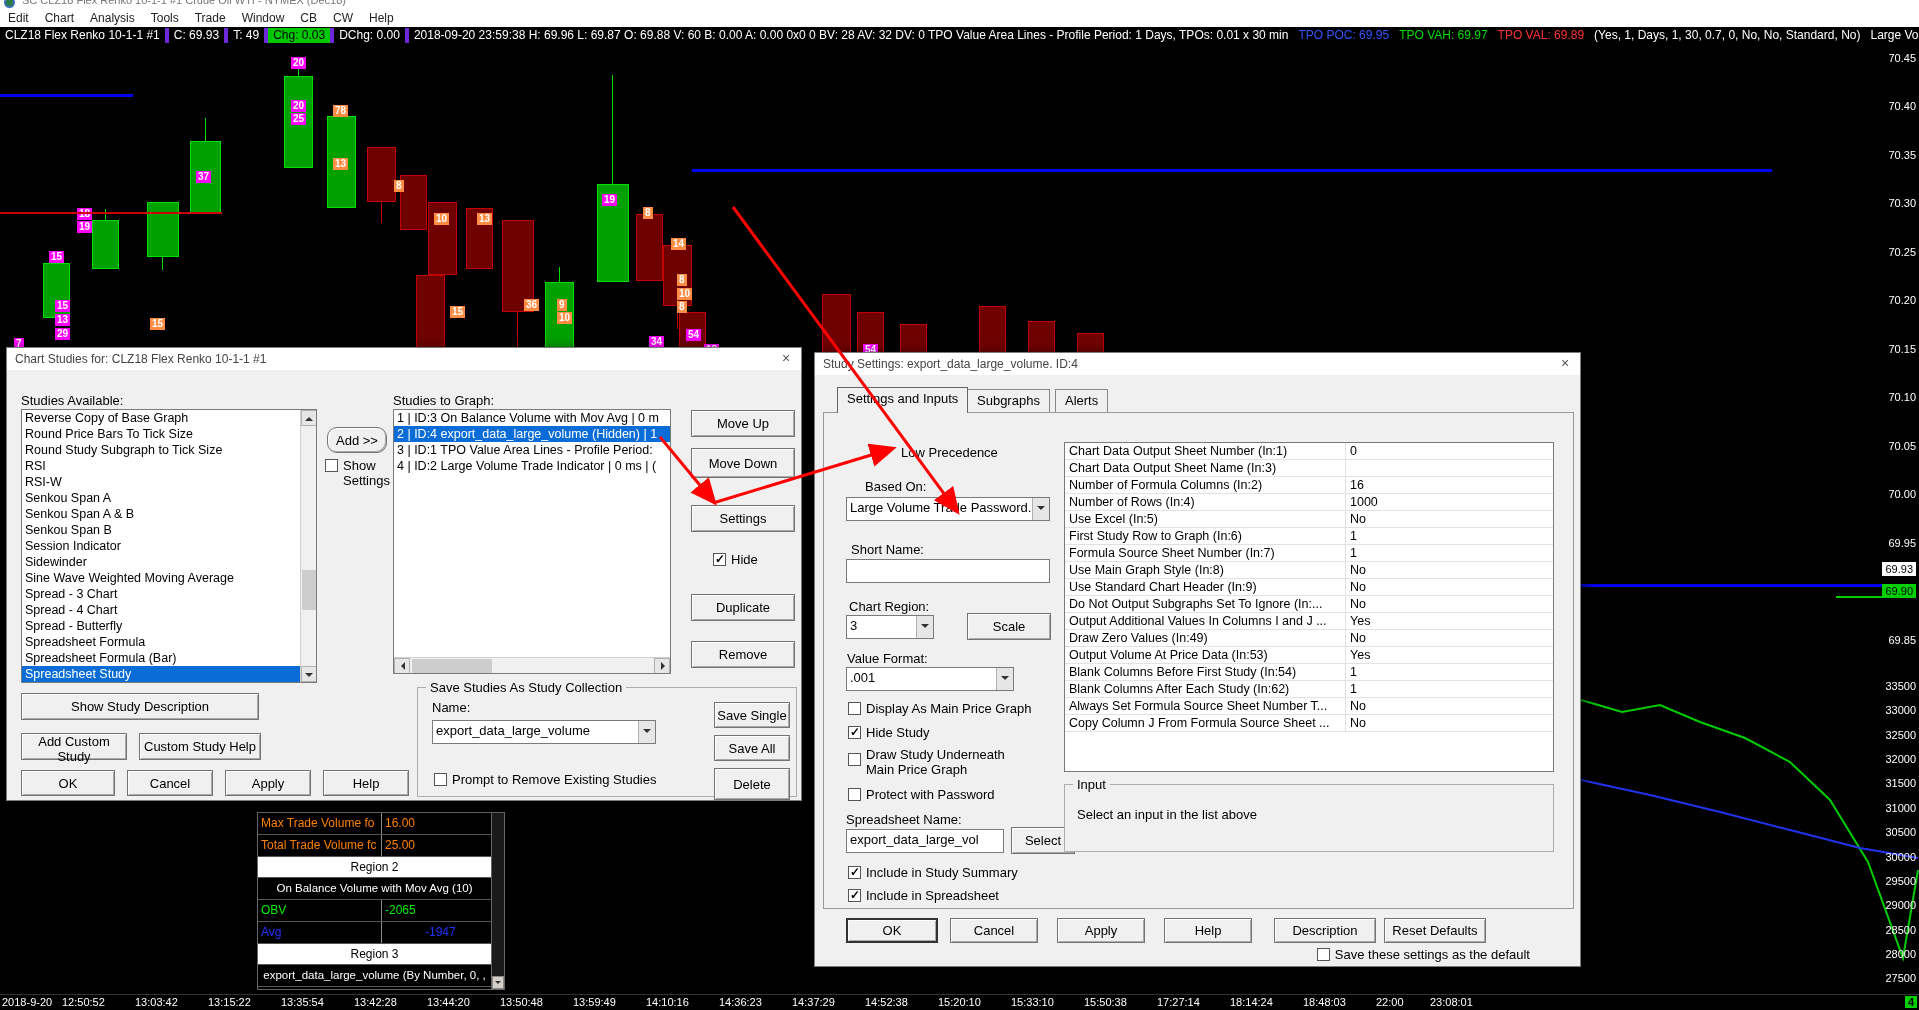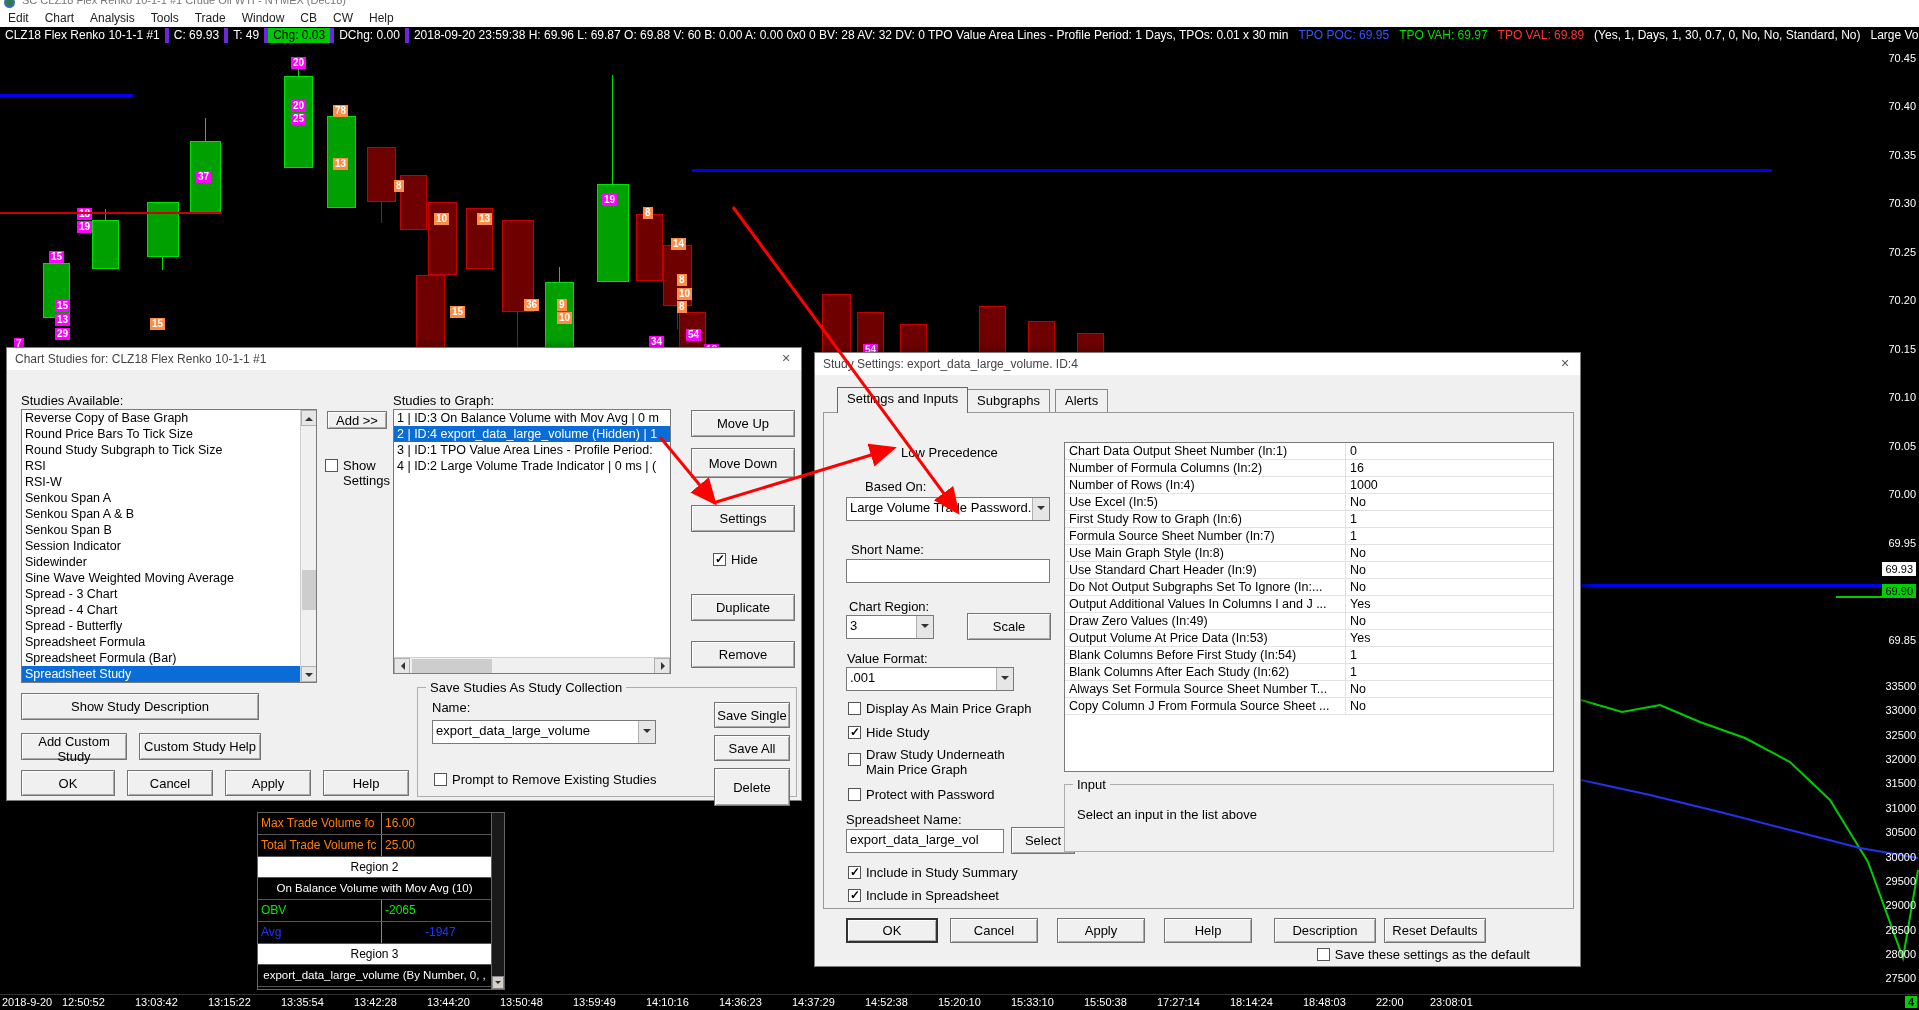--- a/index.html
+++ b/index.html
@@ -374,21 +374,21 @@
         <div class="sb-btn" style="top:0; left:0;">
           <span class="tri" style="left:3px; top:2px; border-bottom-color:#333;"></span>
           </div>
         <div class="sb-btn" style="bottom:0; left:0;">
           <span class="tri" style="left:3px; top:6px; border-top-color:#333;"></span>
           </div>
         <div class="sb-thumb" style="left:1px; top:160px; width:14px; height:40px;"></div>
       </div>
     </div>
 
-    <button class="btn" style="left:320px; top:63px; width:60px; height:18px;">Add &gt;&gt;</button>
+    <button class="btn" style="left:320px; top:79px; width:60px; height:26px;border-radius:10px;">Add &gt;&gt;</button>
     <div class="cb" style="left:318px; top:110px; width:76px;">
       <span class="cb-box"></span>
       <span class="cb-label">Show Settings</span>
     </div>
 
     <div class="lbl" style="left:386px; top:45px;">Studies to Graph:</div>
     <div class="listbox" id="graph-list-box" style="left:386px; top:61px; width:278px; height:265px;">
       <div id="graph-list" style="position:absolute; left:0; top:0; right:0; bottom:16px;">
           <div class="li">1 | ID:3  On Balance Volume with Mov Avg | 0 m</div>
           <div class="li selected">2 | ID:4  export_data_large_volume (Hidden) | 1</div>
@@ -422,21 +422,21 @@
       <div class="combo" style="left:14px; top:32px; width:224px; height:24px;">
         <span class="combo-text">export_data_large_volume</span>
         <span class="combo-btn"></span>
       </div>
       <div class="cb" style="left:16px; top:84px; width:260px;">
         <span class="cb-box"></span>
         <span class="cb-label">Prompt to Remove Existing Studies</span>
       </div>
       <button class="btn" style="left:296px; top:14px; width:76px; height:26px;">Save Single</button>
       <button class="btn" style="left:296px; top:47px; width:76px; height:26px;">Save All</button>
-      <button class="btn" style="left:296px; top:80px; width:76px; height:38px;">Delete</button>
+      <button class="btn" style="left:296px; top:80px; width:76px; height:32px;">Delete</button>
     </div>
 
     <button class="btn" style="left:14px; top:345px; width:238px; height:27px;">Show Study Description</button>
     <button class="btn" style="left:14px; top:385px; width:106px; height:27px;">Add Custom Study</button>
     <button class="btn" style="left:132px; top:385px; width:122px; height:27px;">Custom Study Help</button>
     <button class="btn" style="left:14px; top:422px; width:94px; height:26px;">OK</button>
     <button class="btn" style="left:120px; top:422px; width:86px; height:26px;">Cancel</button>
     <button class="btn" style="left:218px; top:422px; width:86px; height:26px;">Apply</button>
     <button class="btn" style="left:316px; top:422px; width:86px; height:26px;">Help</button>
   </div>
@@ -497,20 +497,24 @@
     <div class="cb" style="left:33px; top:535px; width:240px;">
       <span class="cb-box checked"></span>
       <span class="cb-label">Include in Spreadsheet</span>
     </div>
 
     <div id="inputs-table">
       <div id="inputs-rows">
           <div class="t-row">
             <div class="t-c1">Chart Data Output Sheet Number   (In:1)</div>
             <div class="t-c2">0</div>
+          </div>
+          <div class="t-row">
+            <div class="t-c1">Chart Data Output Sheet Name   (In:3)</div>
+            <div class="t-c2"></div>
           </div>
           <div class="t-row">
             <div class="t-c1">Number of Formula Columns   (In:2)</div>
             <div class="t-c2">16</div>
           </div>
           <div class="t-row">
             <div class="t-c1">Number of Rows   (In:4)</div>
             <div class="t-c2">1000</div>
           </div>
           <div class="t-row">

